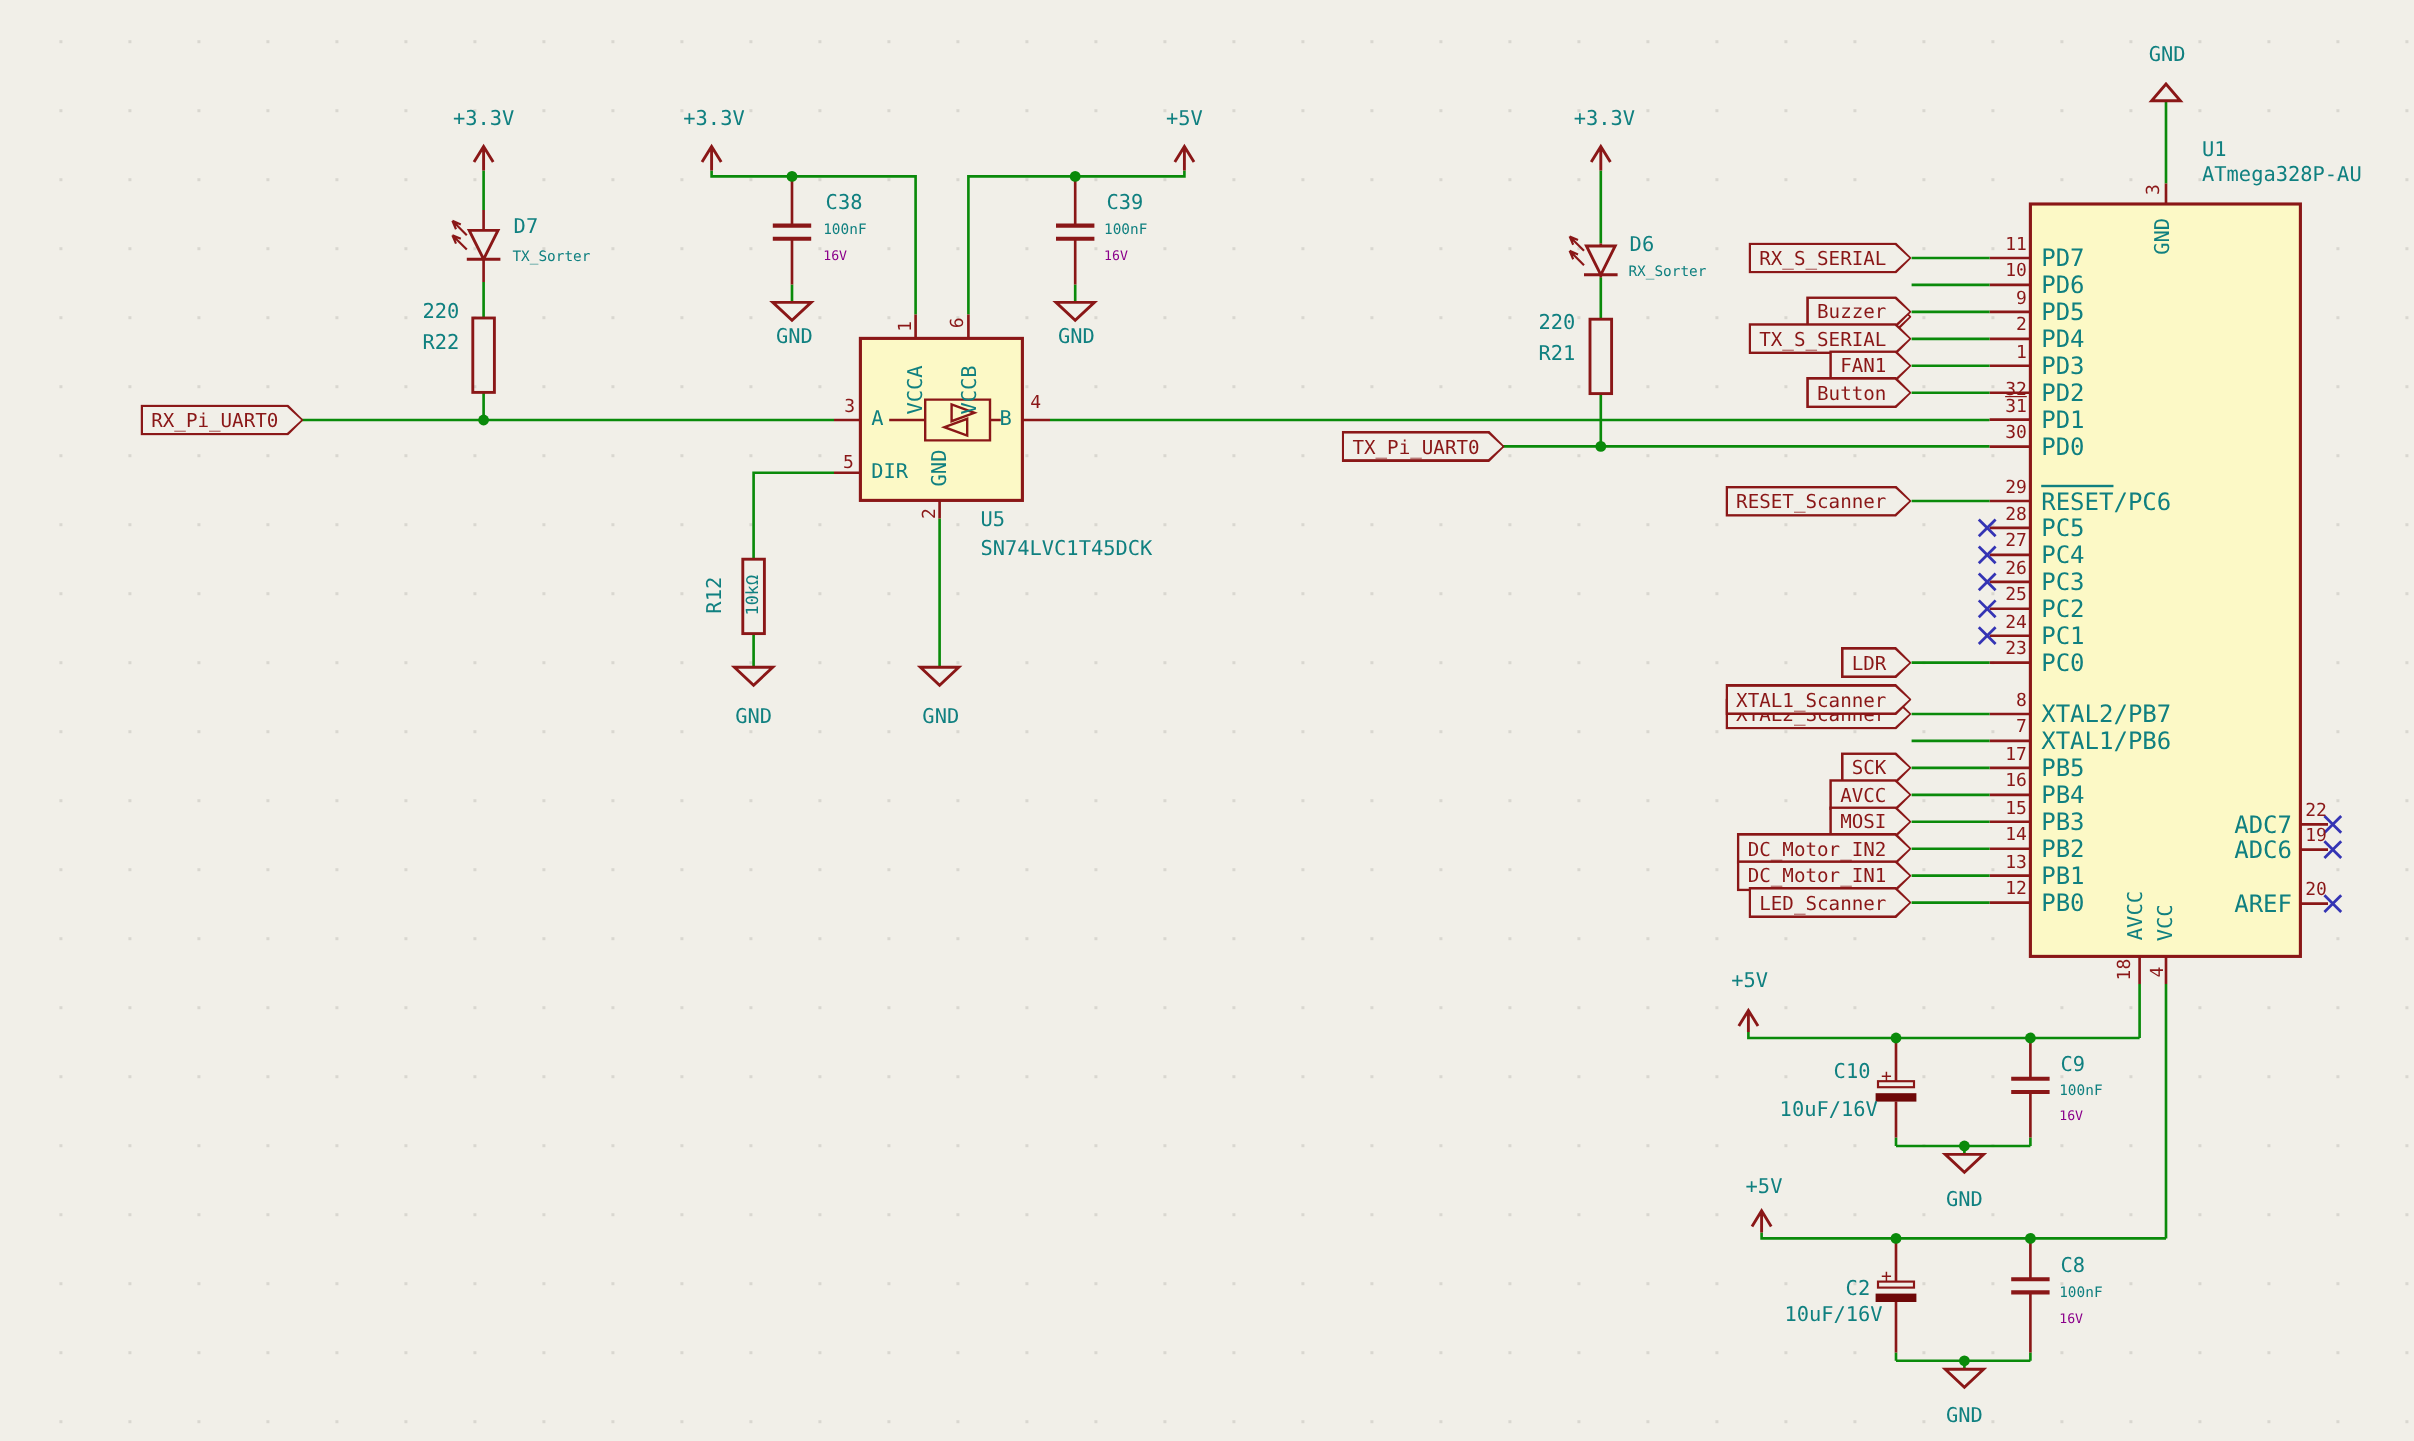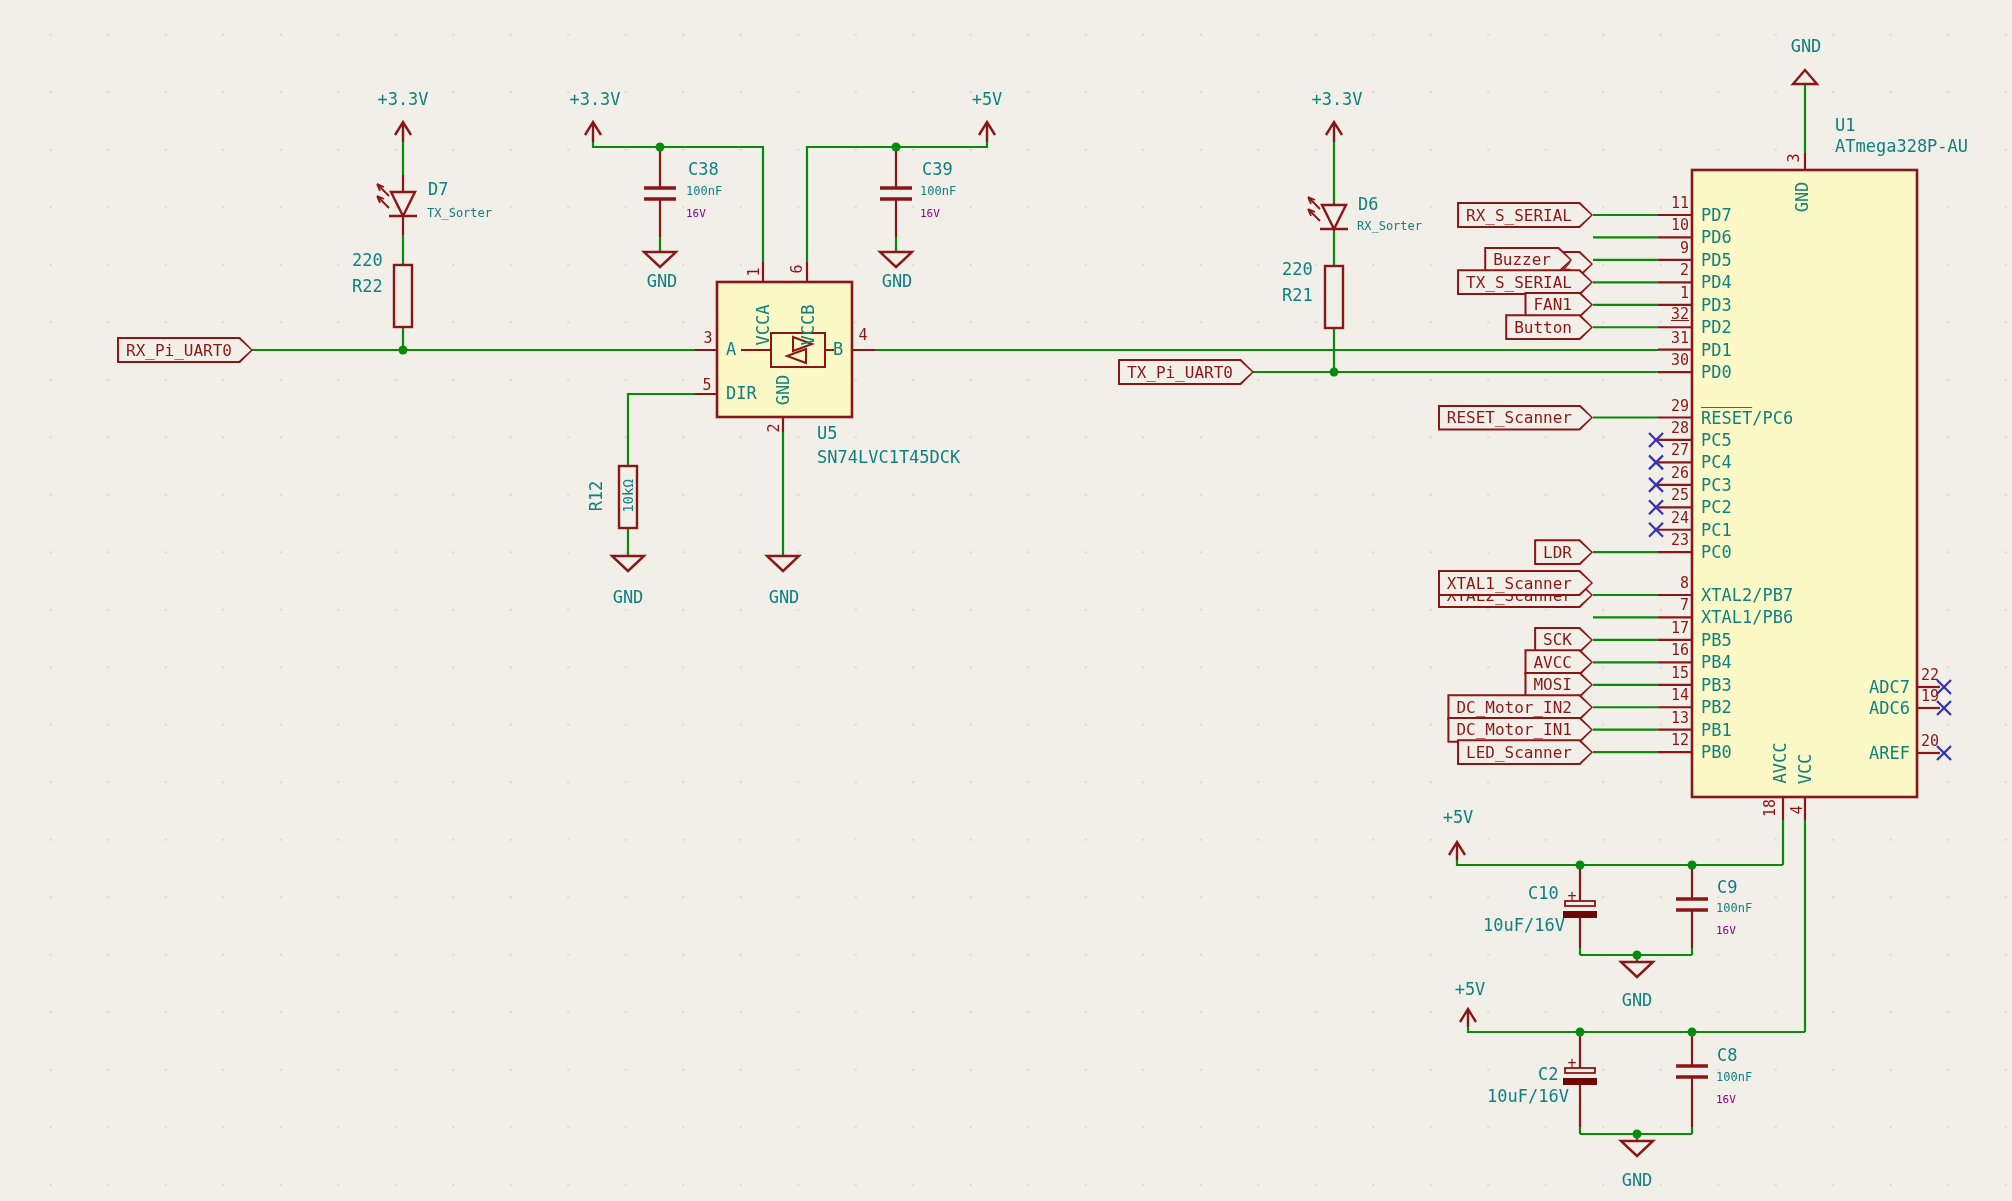--- a/index.html
+++ b/index.html
@@ -24,21 +24,21 @@
 .fillr{fill:#6E0808}
 .chip{fill:var(--chipfill);stroke:var(--red);stroke-width:2.6}
 .dotg circle{fill:var(--green)}
 .txt{position:absolute;white-space:nowrap;transform:translateY(-50%);line-height:1.15}
 .ctr{transform:translate(-50%,-50%)}
 .vert{transform:translate(-50%,-50%) rotate(-90deg)}
 .teal{color:var(--teal)} .red{color:var(--red)} .purple{color:var(--purple)}
 .f17{font-size:17px}.f15{font-size:15px}.f14{font-size:14px}.f12{font-size:12px}.f11{font-size:11px}
 .pnum{position:absolute;width:50px;text-align:right;font-size:15px;color:var(--red);line-height:1.2;white-space:nowrap}
 .pnum-l{text-align:left;width:40px}
-.pname{position:absolute;transform:translateY(-50%);font-size:17px;color:var(--teal);white-space:nowrap}
+.pname{position:absolute;transform:translateY(-50%);font-size:20px;color:var(--teal);white-space:nowrap}
 .pname-r{text-align:right}
 .ovl{text-decoration:overline}
 .glabel{position:absolute;height:26px;transform:translateY(-50%)}
 .gl-o{height:100%;background:var(--red);display:flex;
   clip-path:polygon(0 0,calc(100% - 13px) 0,100% 50%,calc(100% - 13px) 100%,0 100%)}
 .gl-i{flex:1;margin:2px;background:var(--bg);display:flex;align-items:center;
   padding:0 19px 0 7px;font-size:16px;color:var(--red);white-space:nowrap;
   clip-path:polygon(0 0,calc(100% - 12px) 0,100% 50%,calc(100% - 12px) 100%,0 100%)}
 </style>
 </head>
@@ -281,40 +281,40 @@
     </div>
     <div class="pnum" style="left: 1639px; top: 216.45px;">10</div>
     <div class="pname" style="left: 1701px; top: 237.45px;">PD6</div>
     <div class="glabel" style="right: 419px; top: 236px; margin-top: 28px;">
       <div class="gl-o">
         <div class="gl-i">FAN2</div>
       </div>
     </div>
     <div class="pnum" style="left: 1639px; top: 238.9px;">9</div>
     <div class="pname" style="left: 1701px; top: 259.9px;">PD5</div>
-    <div class="glabel" style="right: 440px; top: 259.9px; padding-left: 14px;">
+    <div class="glabel" style="right: 419px; top: 259.9px; padding-left: 14px;">
       <div class="gl-o">
         <div class="gl-i">Buzzer</div>
       </div>
     </div>
     <div class="pnum" style="left: 1639px; top: 261.35px;">2</div>
     <div class="pname" style="left: 1701px; top: 282.35px;">PD4</div>
     <div class="glabel" style="right: 419px; top: 282.35px;">
       <div class="gl-o">
         <div class="gl-i">TX_S_SERIAL</div>
       </div>
     </div>
     <div class="pnum" style="left: 1639px; top: 283.8px;">1</div>
     <div class="pname" style="left: 1701px; top: 304.8px;">PD3</div>
     <div class="glabel" style="right: 419px; top: 304.8px;">
       <div class="gl-o">
         <div class="gl-i">FAN1</div>
       </div>
     </div>
-    <div class="pnum" style="left: 1639px; top: 305px; text-decoration: underline;">32</div>
+    <div class="pnum" style="left: 1639px; top: 315px; text-decoration: underline;">32</div>
     <div class="pname" style="left: 1701px; top: 327.25px;">PD2</div>
     <div class="glabel" style="right: 419px; top: 327.25px; text-align: center;">
       <div class="gl-o">
         <div class="gl-i">Button</div>
       </div>
     </div>
     <div class="pnum" style="left: 1639px; top: 328.7px;">31</div>
     <div class="pname" style="left: 1701px; top: 349.7px;">PD1</div>
     <div class="pnum" style="left: 1639px; top: 351.15px;">30</div>
     <div class="pname" style="left: 1701px; top: 372.15px;">PD0</div>

